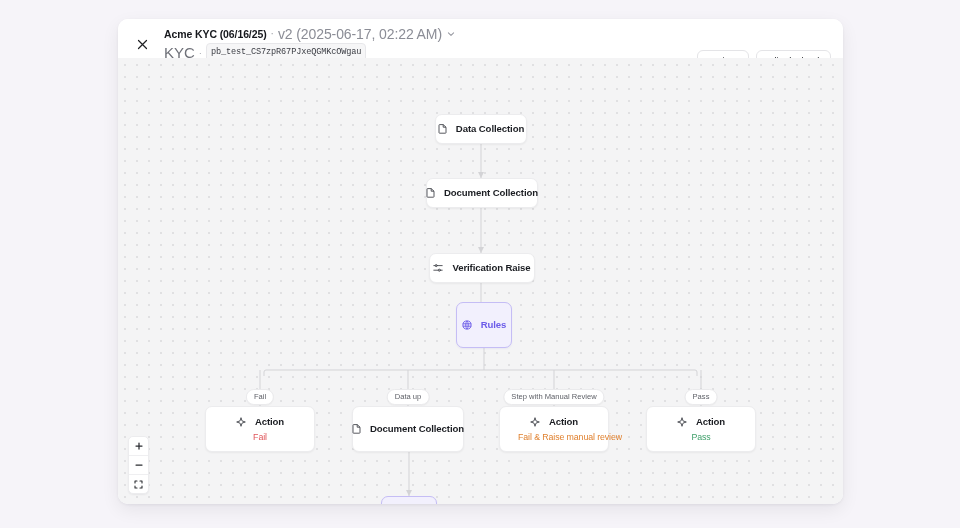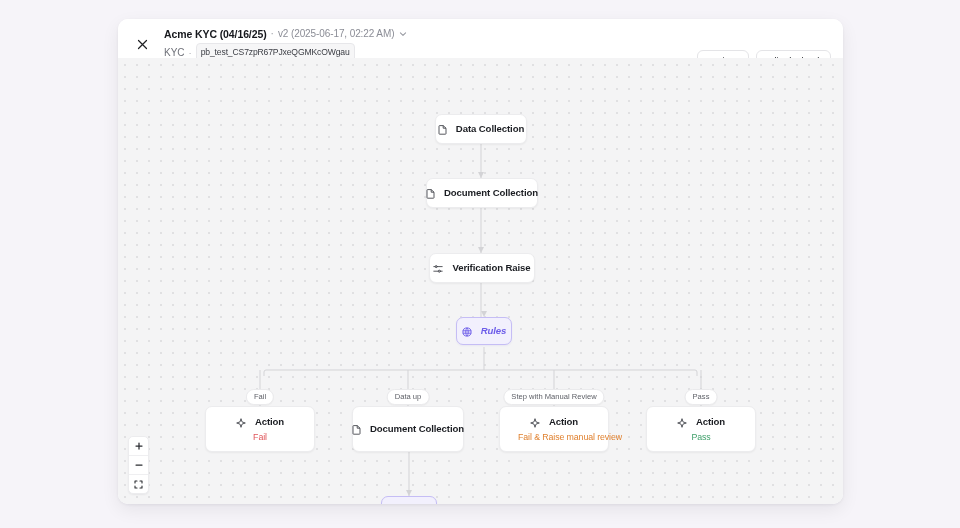--- a/index.html
+++ b/index.html
@@ -73,45 +73,45 @@
     font-size: 10.5px;
     font-weight: bold;
     color: #16181d;
     letter-spacing: -0.1px;
   }
   .title-sep {
     font-size: 10px;
     color: #9a9ca4;
   }
   .title-version {
-    font-size: 10px;
+    font-size: 14px;
     color: #8b8d96;
     letter-spacing: -0.1px;
   }
   .chev {
     color: #9a9ca4;
     display: flex;
     align-items: center;
     margin-left: 1px;
     cursor: pointer;
   }
   .sub-row {
     display: flex;
     align-items: center;
     gap: 4px;
     white-space: nowrap;
     line-height: 13px;
   }
   .sub-label {
-    font-size: 10px;
+    font-size: 15px;
     color: #6f7179;
   }
   .sub-sep { font-size: 9.5px; color: #a6a8af; }
   .token {
-    font-family: Liberation Sans, sans-serif;
+    font-family: Liberation Mono, monospace;
     font-size: 8.6px;
     color: #3b3d44;
     background: #f6f6f7;
     border: 1px solid #e7e7ea;
     border-radius: 4px;
     padding: 1.5px 4px 2px 4px;
     letter-spacing: -0.15px;
   }
 
   .header-actions {
@@ -162,21 +162,21 @@
     box-shadow: 0 1px 2px rgba(17,17,26,0.05);
     display: flex;
     flex-direction: column;
     align-items: center;
     justify-content: center;
     box-sizing: border-box;
     cursor: pointer;
   }
   .node-row {
     display: flex;
-    align-items: flex-end;
+    align-items: center;
     gap: 9px;
     line-height: 12px;
   }
   .node-title {
     font-size: 9.6px;
     font-weight: bold;
     color: #1b1d22;
     letter-spacing: -0.1px;
     white-space: nowrap;
   }
@@ -249,21 +249,21 @@
   <div class="panel-header">
 
     <div class="close-btn">
       <svg width="11" height="11" viewBox="0 0 11 11" fill="none" stroke="currentColor" stroke-width="1.2" stroke-linecap="round">
         <path d="M1.5 1.5 L9.5 9.5 M9.5 1.5 L1.5 9.5"></path>
       </svg>
     </div>
 
     <div class="header-text">
       <div class="title-row">
-        <span class="title-main">Acme KYC (04/16/25)</span>
+        <span class="title-main">Acme KYC (06/16/25)</span>
         <span class="title-sep">·</span>
         <span class="title-version">v2 (2025-06-17, 02:22 AM)</span>
         <span class="chev">
           <svg width="8" height="8" viewBox="0 0 8 8" fill="none" stroke="currentColor" stroke-width="1.1" stroke-linecap="round" stroke-linejoin="round">
             <path d="M1.4 2.8 L4 5.4 L6.6 2.8"></path>
           </svg>
         </span>
       </div>
       <div class="sub-row">
         <span class="sub-label">KYC</span>
@@ -347,21 +347,21 @@
             <path d="M0.8 2.6 H2.2 M4.2 2.6 H9.2"></path>
             <path d="M0.8 7.2 H5.2 M7.2 7.2 H9.2"></path>
             <circle cx="3.2" cy="2.6" r="1.05"></circle>
             <circle cx="6.3" cy="7.2" r="1.05"></circle>
           </svg>
         </span>
         <span class="node-title">Verification Raise</span>
       </div>
     </div>
 
-    <div class="node rules" style="left:338px; top:259px; width:56px; height:28px;font-style:italic;">
+    <div class="node rules" style="left:338px; top:244px; width:56px; height:46px;">
       <div class="node-row">
         <span class="node-icon">
           <svg width="10" height="10" viewBox="0 0 10 10" fill="none" stroke="currentColor" stroke-width="0.9">
             <circle cx="5" cy="5" r="4.1"></circle>
             <path d="M1.2 3.8 H8.8 M1.2 6.2 H8.8" stroke-linecap="round"></path>
             <path d="M5 0.9 C3.3 2.6 3.3 7.4 5 9.1 C6.7 7.4 6.7 2.6 5 0.9 Z"></path>
           </svg>
         </span>
         <span class="node-title">Rules</span>
       </div>

